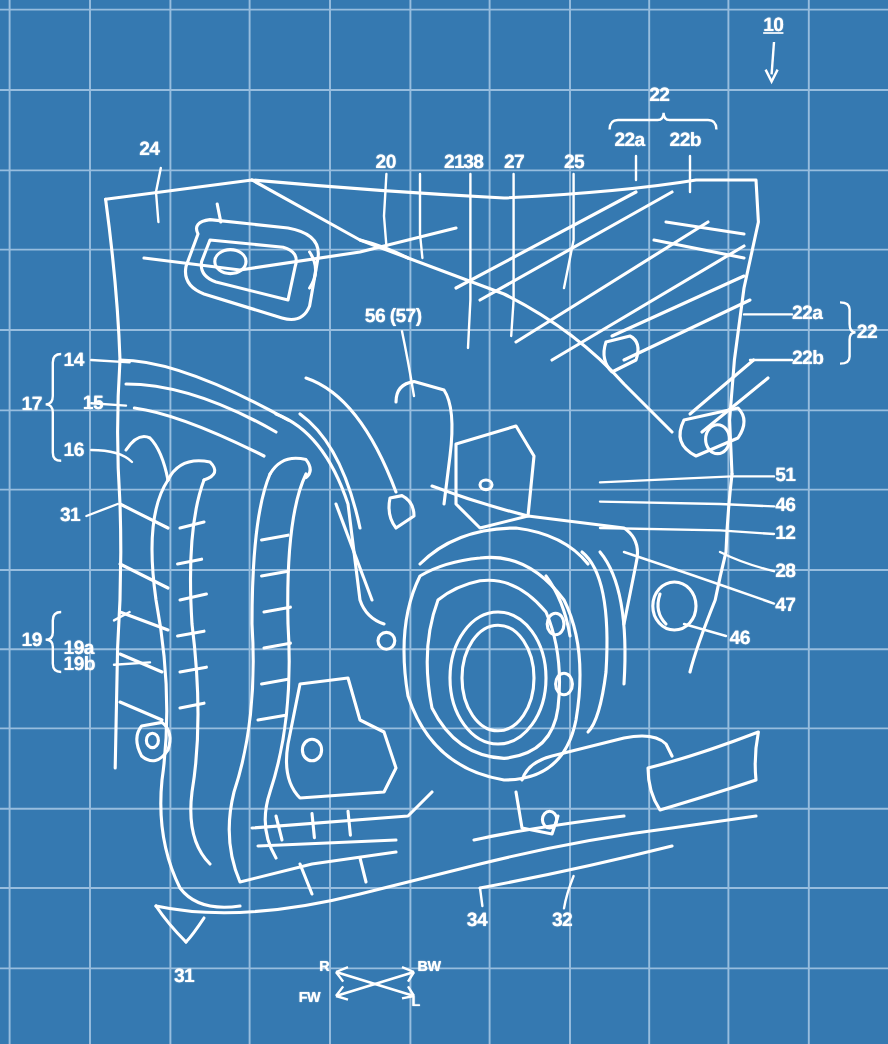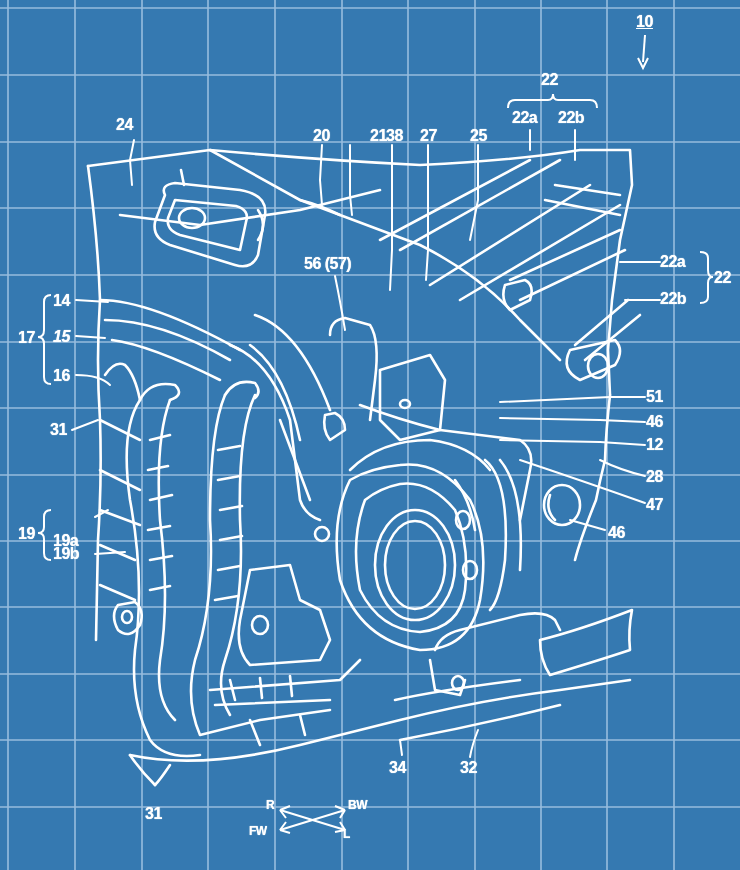--- a/index.html
+++ b/index.html
@@ -252,21 +252,21 @@
   <span class="lbl" style="left:420px;top:128px;">27</span>
   <span class="lbl" style="left:470px;top:128px;">25</span>
 
   <span class="lbl" style="left:304px;top:256px;">56 (57)</span>
 
   <span class="lbl" style="left:660px;top:254px;">22a</span>
   <span class="lbl" style="left:660px;top:291px;">22b</span>
   <span class="lbl" style="left:714px;top:270px;">22</span>
 
   <span class="lbl" style="left:53px;top:293px;">14</span>
-  <span class="lbl" style="left:53px;top:329px;font-style:italic;">15</span>
+  <span class="lbl" style="left:69px;top:329px;">15</span>
   <span class="lbl" style="left:53px;top:368px;">16</span>
   <span class="lbl" style="left:18px;top:330px;">17</span>
 
   <span class="lbl" style="left:50px;top:422px;">31</span>
 
   <span class="lbl" style="left:646px;top:389px;text-align:center;">51</span>
   <span class="lbl" style="left:646px;top:414px;">46</span>
   <span class="lbl" style="left:646px;top:437px;">12</span>
   <span class="lbl" style="left:646px;top:469px;">28</span>
   <span class="lbl" style="left:646px;top:497px;">47</span>

